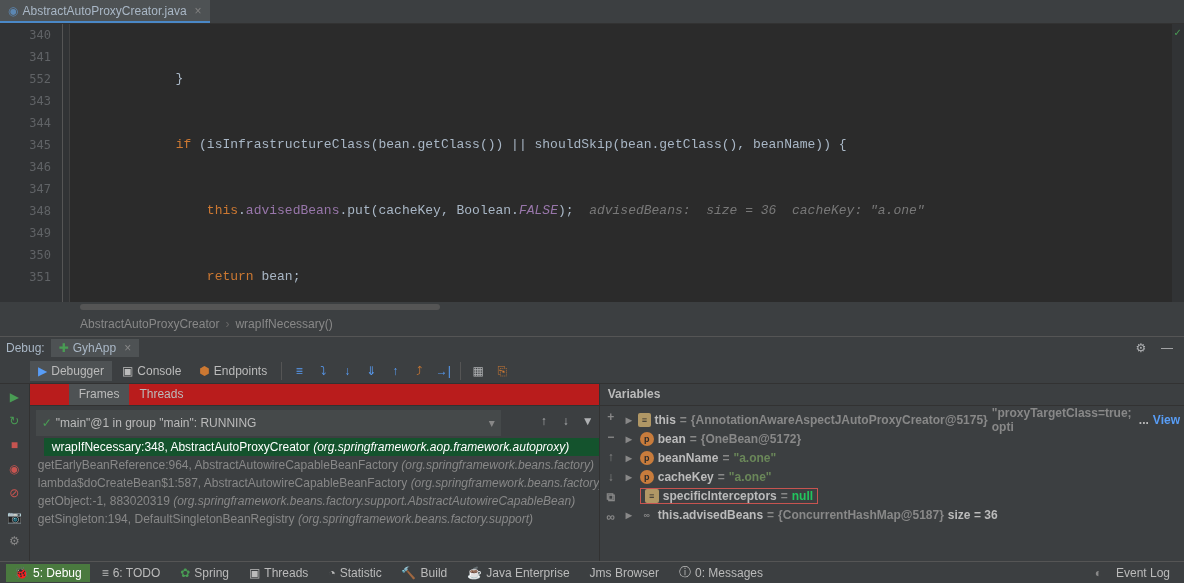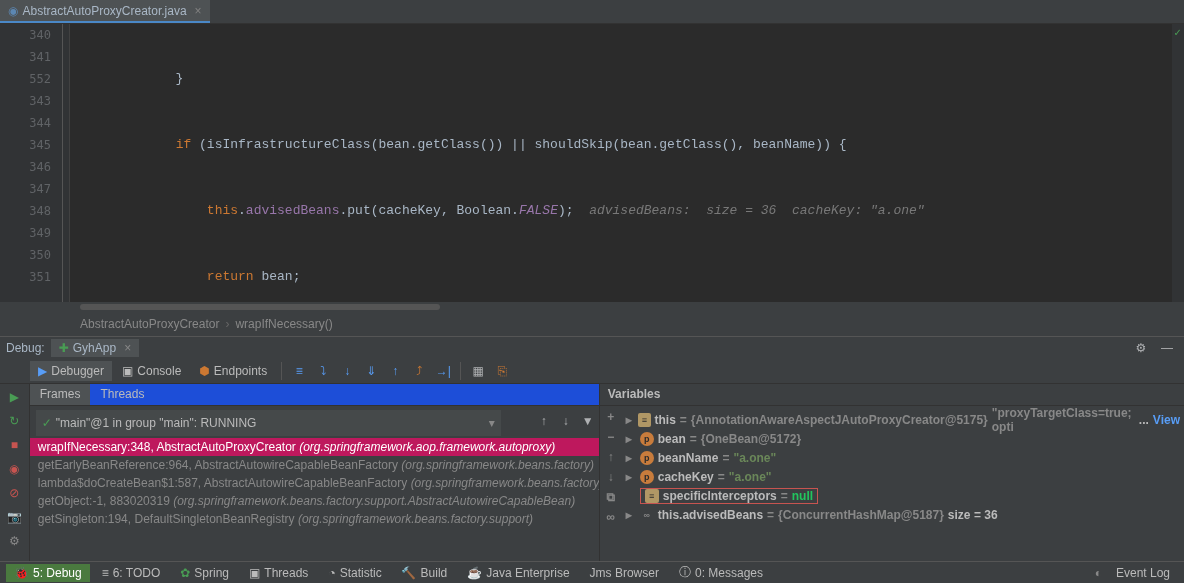--- a/index.html
+++ b/index.html
@@ -136,22 +136,23 @@
 }
 .action-icon { width: 18px; height: 18px; display:flex; align-items:center; justify-content:center; }
 .frames-panel {
   width: 570px;
   background: #3c3f41;
   border-right: 1px solid #323232;
 }
 .panel-tabs {
   height: 22px;
   display: flex;
-  background: #1d4ed8;
+  background: #b91c1c;
   border-bottom: 1px solid #323232;
+  padding-left: 39px;
 }
 .panel-tab { padding: 3px 10px; color: #bbb; }
 .panel-tab.active { background: #4e5254; }
 .thread-selector {
   height: 26px;
   background: #45494a;
   margin: 4px 32px 0 6px;
   display: flex;
   align-items: center;
   padding: 0 6px;
@@ -159,21 +160,21 @@
 }
 .thread-selector .chk { color: #499c54; margin-right: 4px; }
 .frame-list { margin-top: 2px; max-height: 130px; overflow: hidden; }
 .frame-item {
   padding: 2px 8px;
   color: #888;
   font-size: 12px;
   white-space: nowrap;
   overflow: hidden;
 }
-.frame-item.active { background: #be185d; color: #fff; }
+.frame-item.active { background: #14532d; color: #fff; margin-left: 14px; }
 .frame-item .pkg { font-style: italic; }
 .variables-panel { flex: 1; background: #3c3f41; font-weight: bold; }
 .var-header {
   height: 22px;
   padding: 3px 8px;
   color: #bbb;
   border-bottom: 1px solid #323232;
 }
 .var-toolbar {
   width: 22px;

